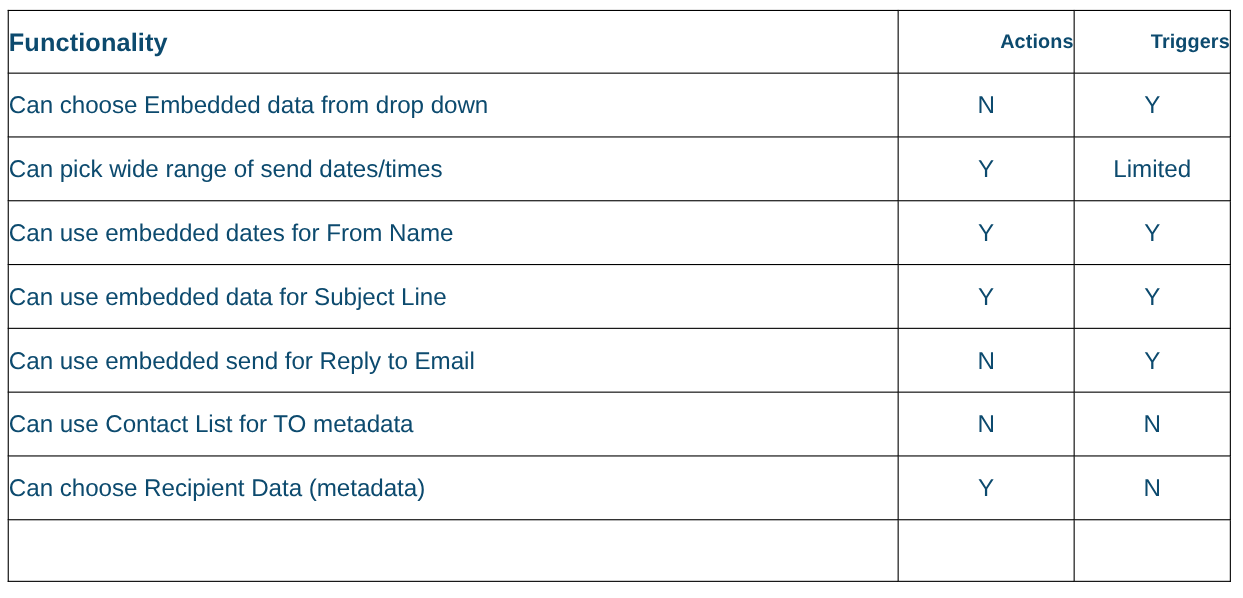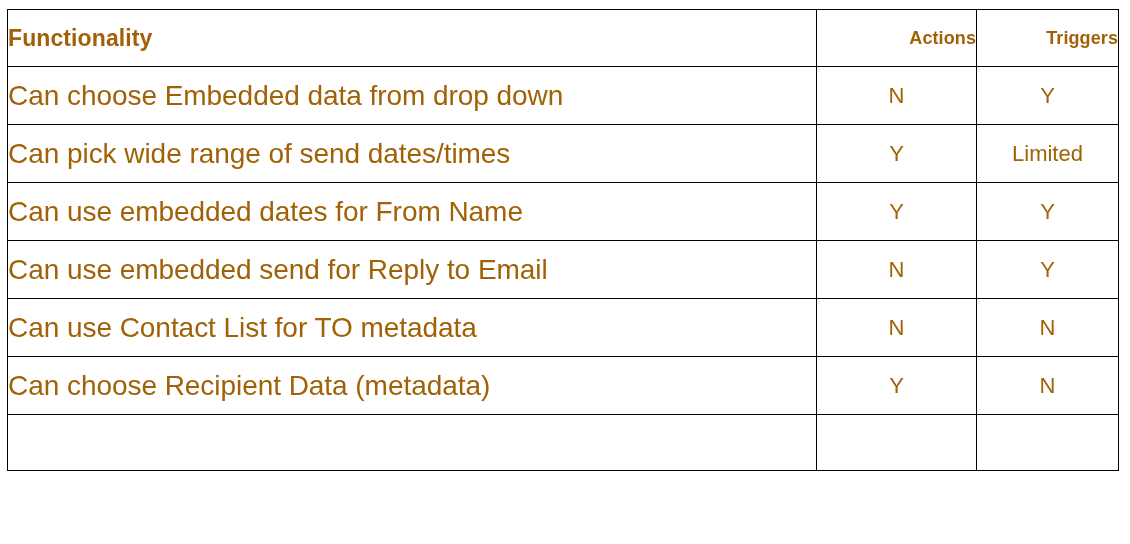--- a/index.html
+++ b/index.html
@@ -30,21 +30,21 @@
     background: #ffffff;
   }
   table.comparison-table col.col-functionality { width: 809px; }
   table.comparison-table col.col-actions { width: 160px; }
   table.comparison-table col.col-triggers { width: 142px; }
 
   table.comparison-table th,
   table.comparison-table td {
     border: 1.5px solid #000000;
     padding: 0;
-    color: #a16207;
+    color: #0c4a6e;
     vertical-align: middle;
   }
 
   
   thead tr { height: 57px; }
   th.functionality-header {
     text-align: left;
     padding-left: 11px;
     font-size: 23px;
     font-weight: bold;
@@ -55,21 +55,21 @@
     font-size: 18px;
     font-weight: bold;
     letter-spacing: 0.1px;
   }
 
   
   tbody tr { height: 58px; }
   td.functionality-cell {
     text-align: left;
     padding-left: 11px;
-    font-size: 28px;
+    font-size: 22px;
     font-weight: normal;
     letter-spacing: -0.05px;
   }
   td.value-cell {
     text-align: center;
     font-size: 22px;
     font-weight: normal;
   }
   tbody tr.empty-row { height: 56px; }
   tbody tr.empty-row td { font-size: 22px; }
@@ -101,20 +101,25 @@
         <td class="functionality-cell">Can pick wide range of send dates/times</td>
         <td class="value-cell">Y</td>
         <td class="value-cell">Limited</td>
       </tr>
       <tr>
         <td class="functionality-cell">Can use embedded dates for From Name</td>
         <td class="value-cell">Y</td>
         <td class="value-cell">Y</td>
       </tr>
       <tr>
+        <td class="functionality-cell">Can use embedded data for Subject Line</td>
+        <td class="value-cell">Y</td>
+        <td class="value-cell">Y</td>
+      </tr>
+      <tr>
         <td class="functionality-cell">Can use embedded send for Reply to Email</td>
         <td class="value-cell">N</td>
         <td class="value-cell">Y</td>
       </tr>
       <tr>
         <td class="functionality-cell">Can use Contact List for TO metadata</td>
         <td class="value-cell">N</td>
         <td class="value-cell">N</td>
       </tr>
       <tr>

